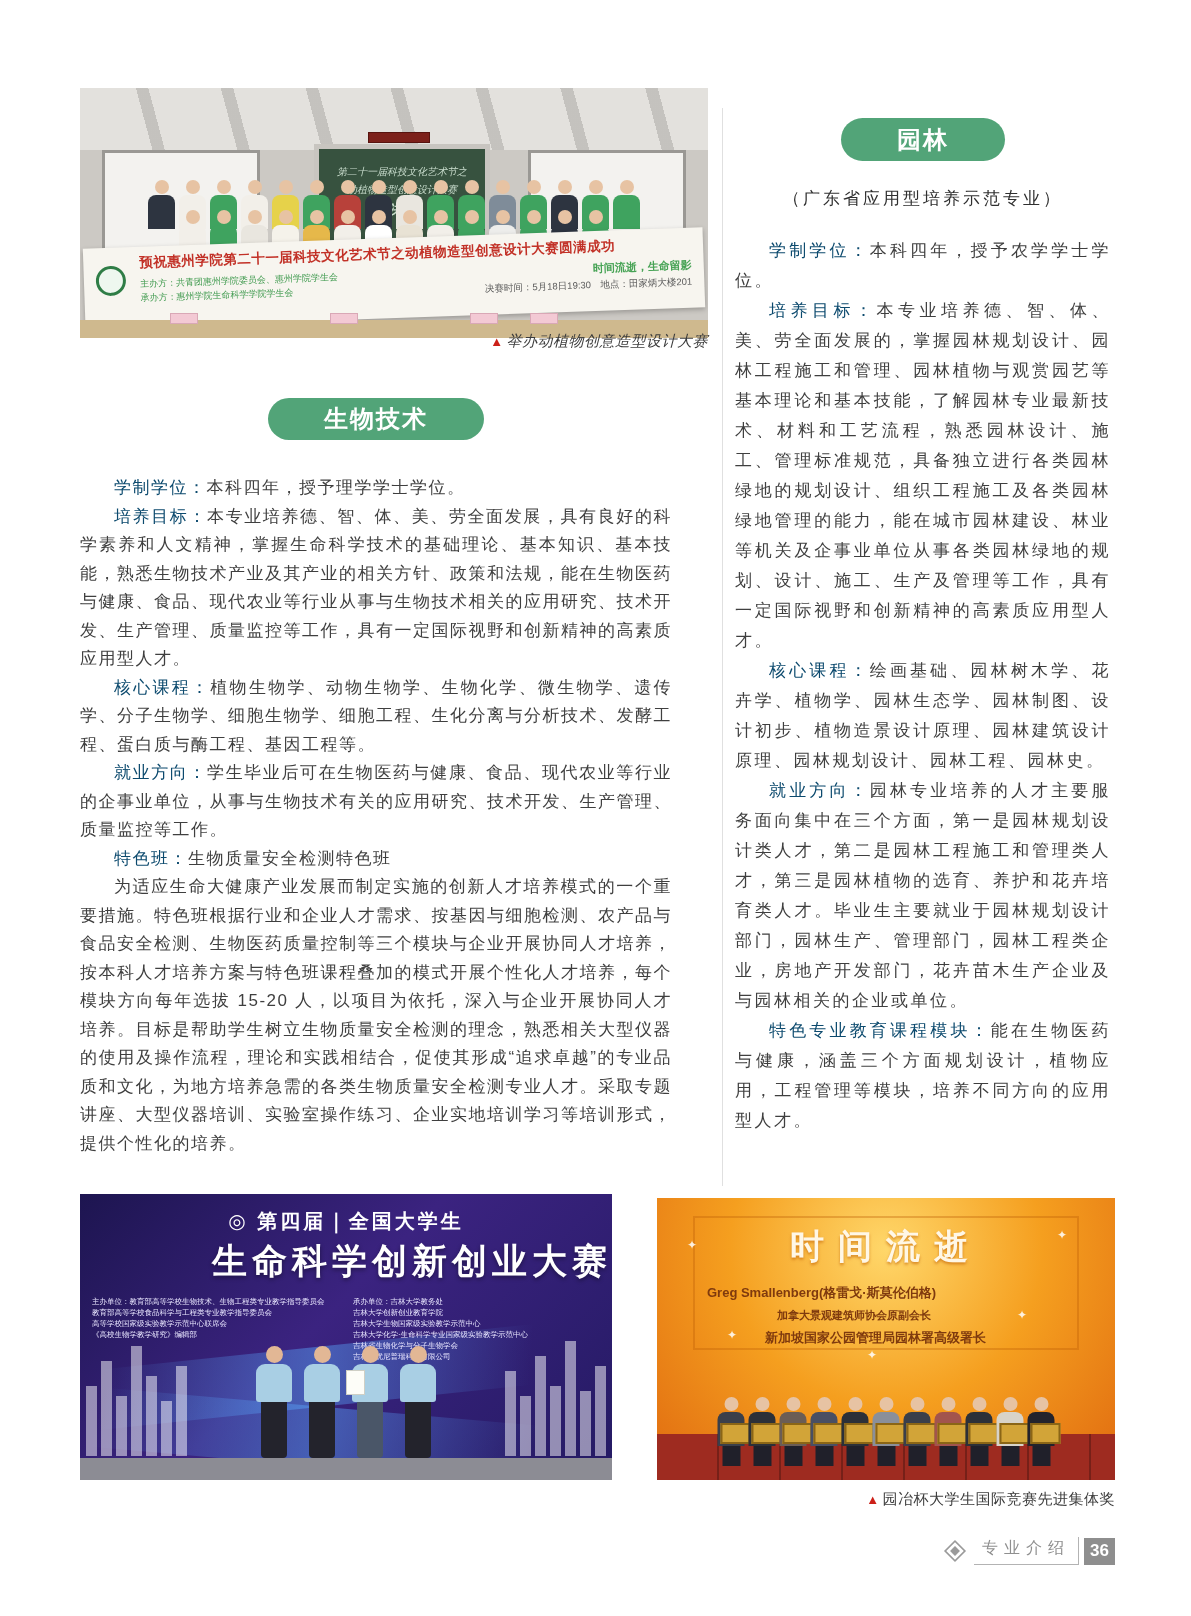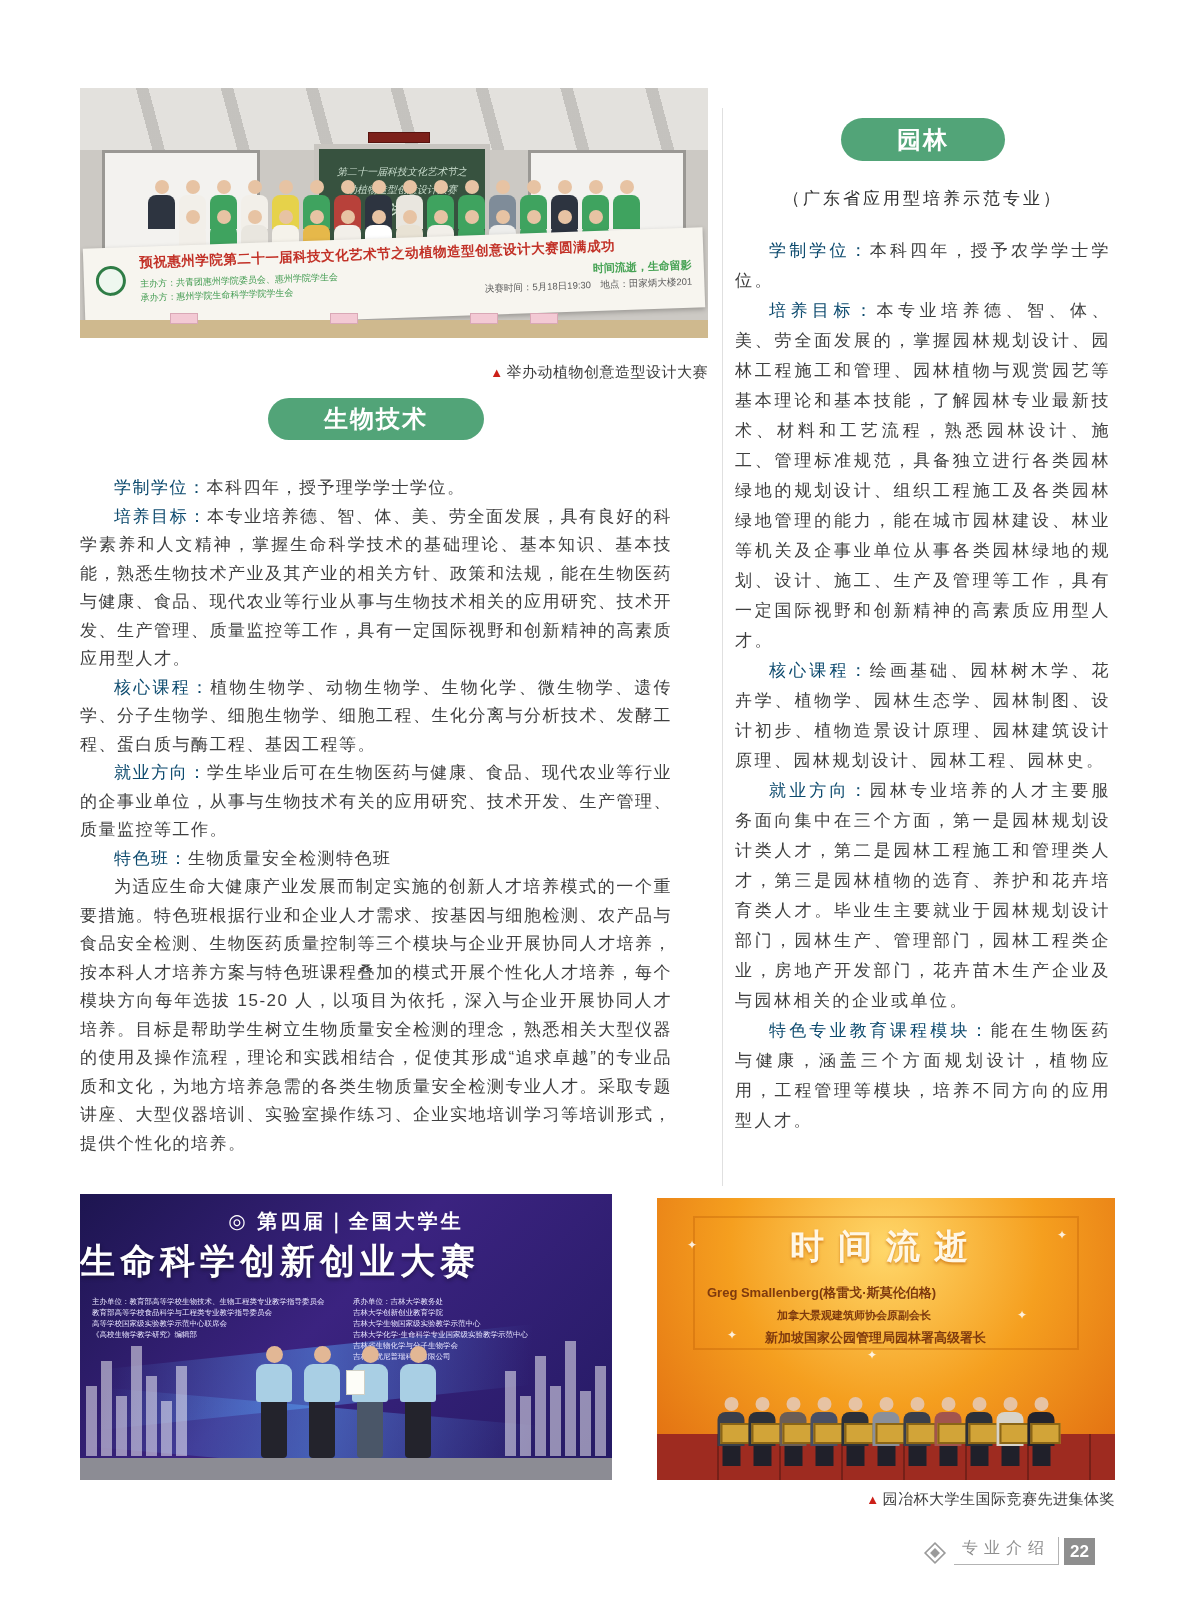--- a/index.html
+++ b/index.html
@@ -64,21 +64,21 @@
   
   .photo-bl{position:absolute;left:80px;top:1194px;width:532px;height:286px;overflow:hidden;
             background:linear-gradient(135deg,#1d1550 0%,#3b2380 45%,#241a63 100%);}
   .photo-bl .streak{position:absolute;left:-40px;right:-40px;height:60px;
      background:linear-gradient(100deg,transparent 10%,rgba(90,170,255,.45) 45%,transparent 80%);
      transform:rotate(-6deg);}
   .skyline{position:absolute;bottom:24px;display:flex;align-items:flex-end;}
   .skyline span{display:block;margin:0 2px;background:rgba(255,255,255,.5);width:11px;}
   .bl-title-s{position:absolute;top:14px;left:0;width:100%;text-align:center;color:#fff;
               font-size:20px;font-weight:bold;letter-spacing:3px;}
-  .bl-title-l{position:absolute;top:44px;left:0;width:100%;text-align:left;color:#fff;
+  .bl-title-l{position:absolute;top:44px;left:0;width:100%;text-align:right;color:#fff;
               font-size:35px;font-weight:bold;letter-spacing:5px;text-shadow:0 2px 4px rgba(0,0,0,.4);}
   .orgs{position:absolute;top:102px;left:12px;right:8px;display:flex;gap:10px;}
   .orgs div{font-size:7.5px;line-height:11px;color:#e9e6ff;white-space:pre-line;flex:1;}
   .students{position:absolute;bottom:22px;left:50%;transform:translateX(-50%);display:flex;gap:12px;}
   .student{position:relative;display:flex;flex-direction:column;align-items:center;}
   .student .head{width:17px;height:17px;border-radius:50%;background:#e2b795;}
   .student .shirt{width:36px;height:38px;background:#a9cfe4;border-radius:9px 9px 3px 3px;margin-top:1px;}
   .student .pants{width:26px;height:56px;background:#23232c;border-radius:0 0 4px 4px;}
   .student .cert{position:absolute;top:24px;left:-6px;width:17px;height:23px;background:#fdfdf8;
                  border:1px solid #cfcfc5;}
@@ -97,29 +97,29 @@
   .br-guests .g3{font-size:13px;margin-top:6px;padding-left:58px;}
   .carpet{position:absolute;bottom:0;width:100%;height:46px;background:#9e2b20;}
   .carpet:before{content:"";position:absolute;inset:0;
       background:repeating-linear-gradient(90deg,transparent 0 60px,rgba(0,0,0,.25) 60px 62px);}
   .awardrow{position:absolute;bottom:14px;left:50%;transform:translateX(-50%);display:flex;}
   .fig .plaque{position:absolute;top:26px;left:3px;width:30px;height:21px;background:#d2a438;
                border:2px solid #8a6516;box-sizing:border-box;}
   .fig .legs{width:18px;height:20px;background:#20202a;display:block;}
 
   
-  .footer{position:absolute;top:1537px;right:96px;display:flex;align-items:flex-end;}
+  .footer{position:absolute;top:1537px;right:76px;display:flex;align-items:center;}
   .footer .label{font-size:16px;color:#8f8f8f;letter-spacing:6px;padding:0 8px 5px 8px;
                  border-bottom:1px solid #b3b3b3;}
   .footer .vline{width:1px;height:28px;background:#b3b3b3;}
   .footer .pagenum{margin-left:5px;width:31px;height:27px;background:#8e8e8e;color:#fff;
                    font-size:17px;font-weight:bold;display:flex;align-items:center;justify-content:center;}
   .footer svg{margin-right:7px;display:block;}
 
-  .caption-top{left:80px;top:363px;width:628px;}
+  .caption-top{left:80px;top:332px;width:628px;font-style:italic;}
   .caption-bl{left:80px;top:1490px;width:532px;}
   .caption-br{left:657px;top:1490px;width:458px;}
 </style>
 </head>
 <body>
 
 <div class="page">
 
   <div class="photo-top">
     <div class="ceiling"></div>
@@ -449,16 +449,16 @@
     <span class="tri">▲</span><span>园冶杯大学生国际竞赛先进集体奖</span>
   </div>
 
   <div class="footer">
     <svg width="24" height="24" viewBox="0 0 24 24">
       <rect x="5" y="5" width="14" height="14" transform="rotate(45 12 12)" fill="none" stroke="#9a9a9a" stroke-width="1.6"></rect>
       <rect x="8.5" y="8.5" width="7" height="7" transform="rotate(45 12 12)" fill="#9a9a9a"></rect>
     </svg>
     <span class="label">专业介绍</span>
     <span class="vline"></span>
-    <span class="pagenum">22</span>
+    <span class="pagenum">36</span>
   </div>
 
 </div>
 
 </body></html>

